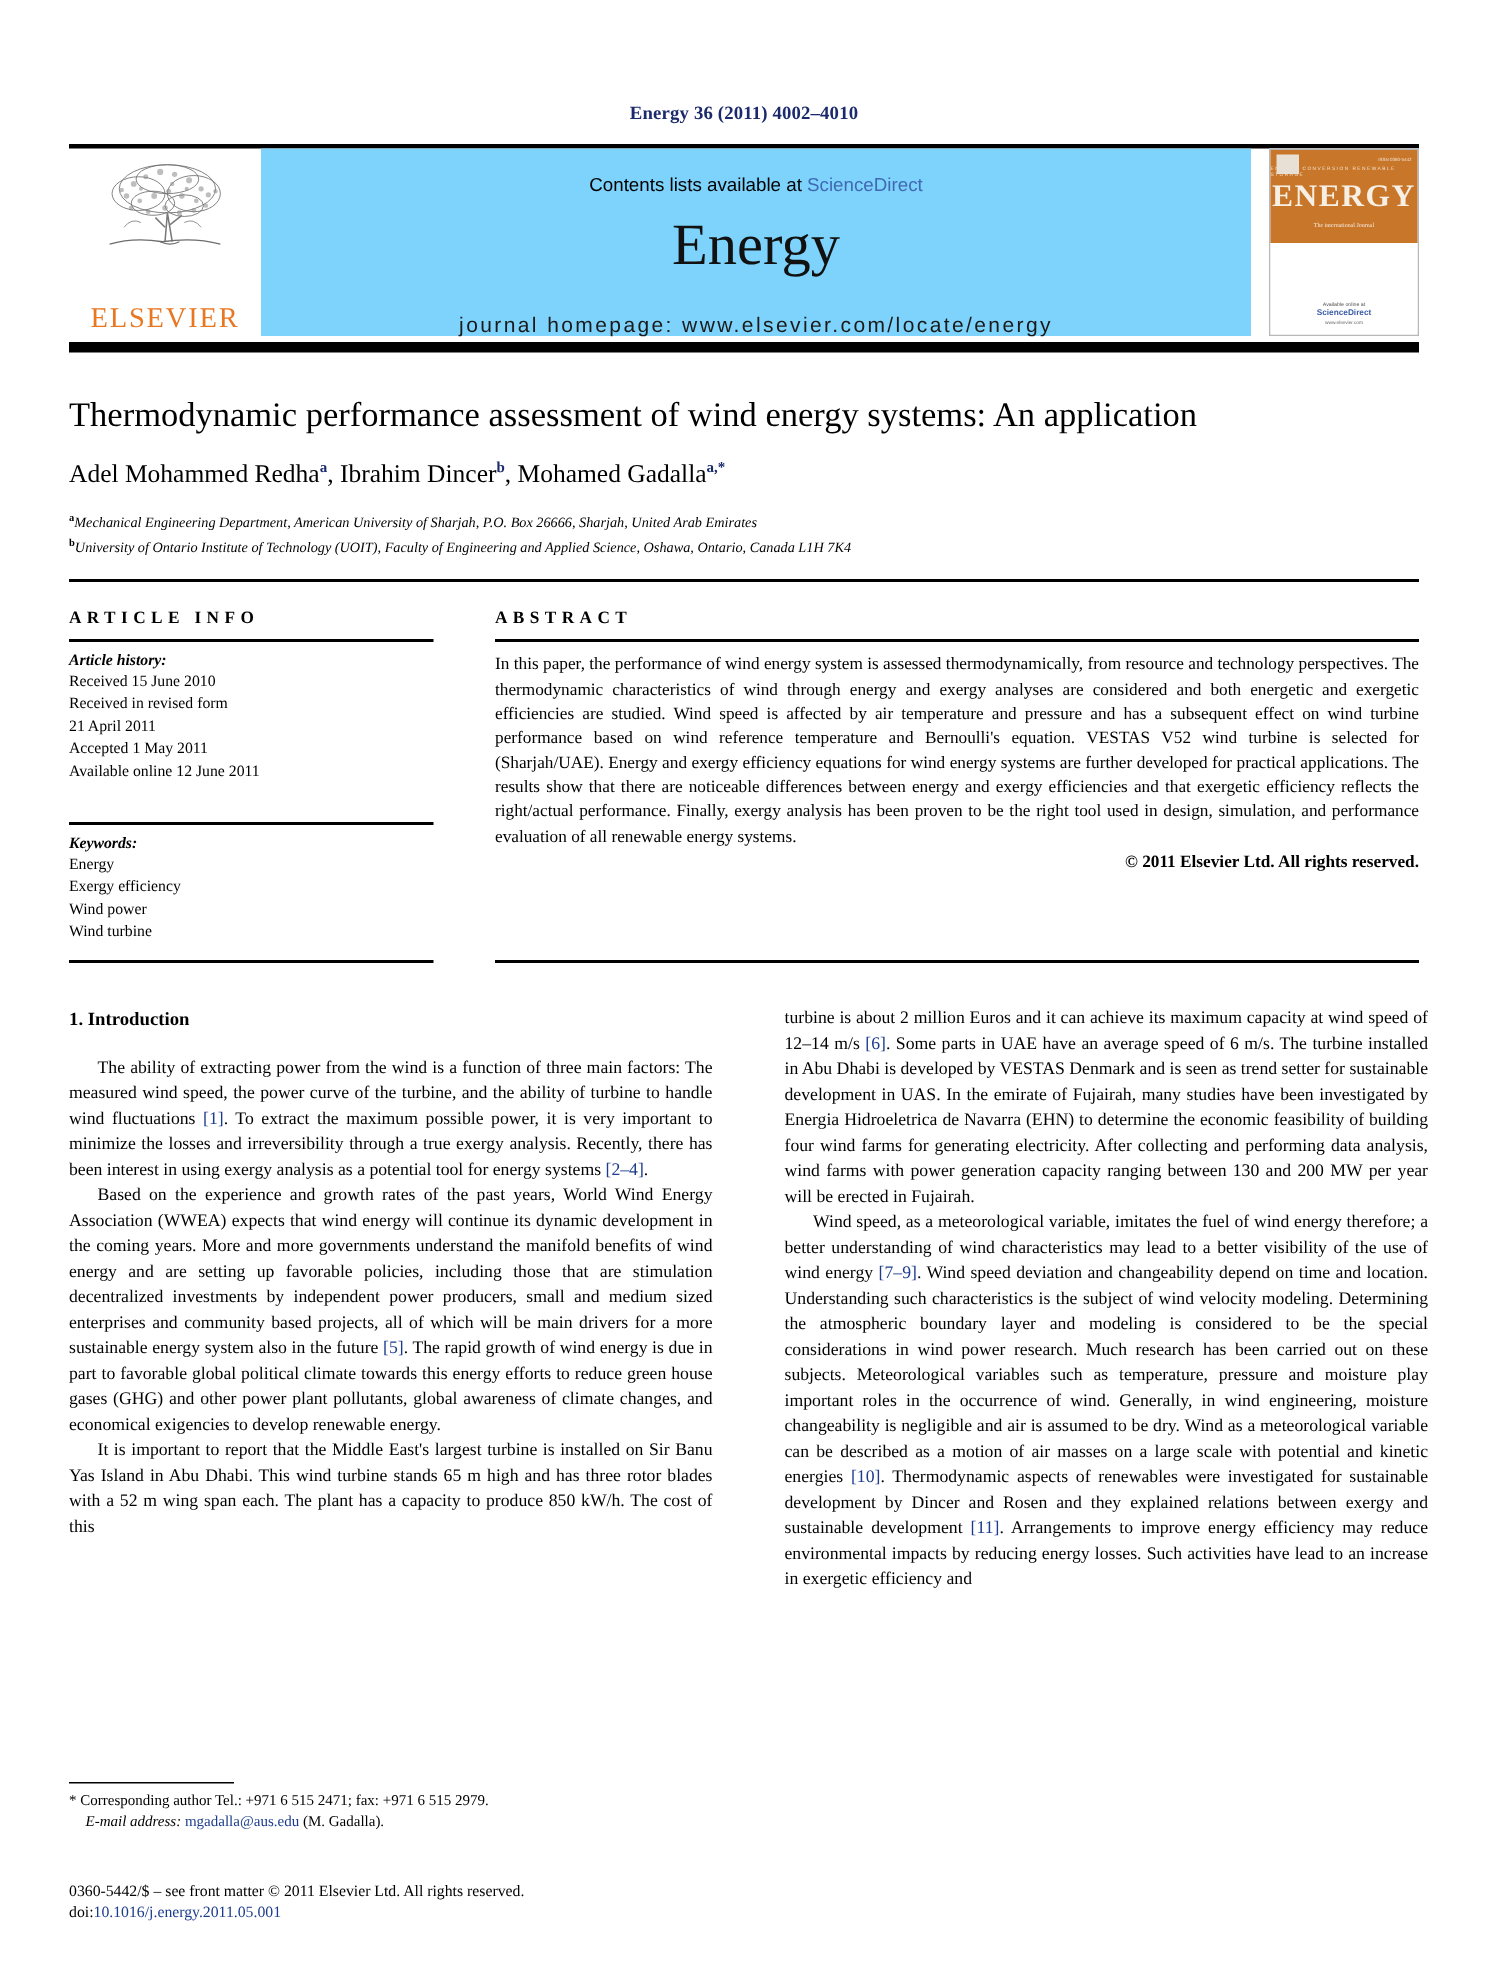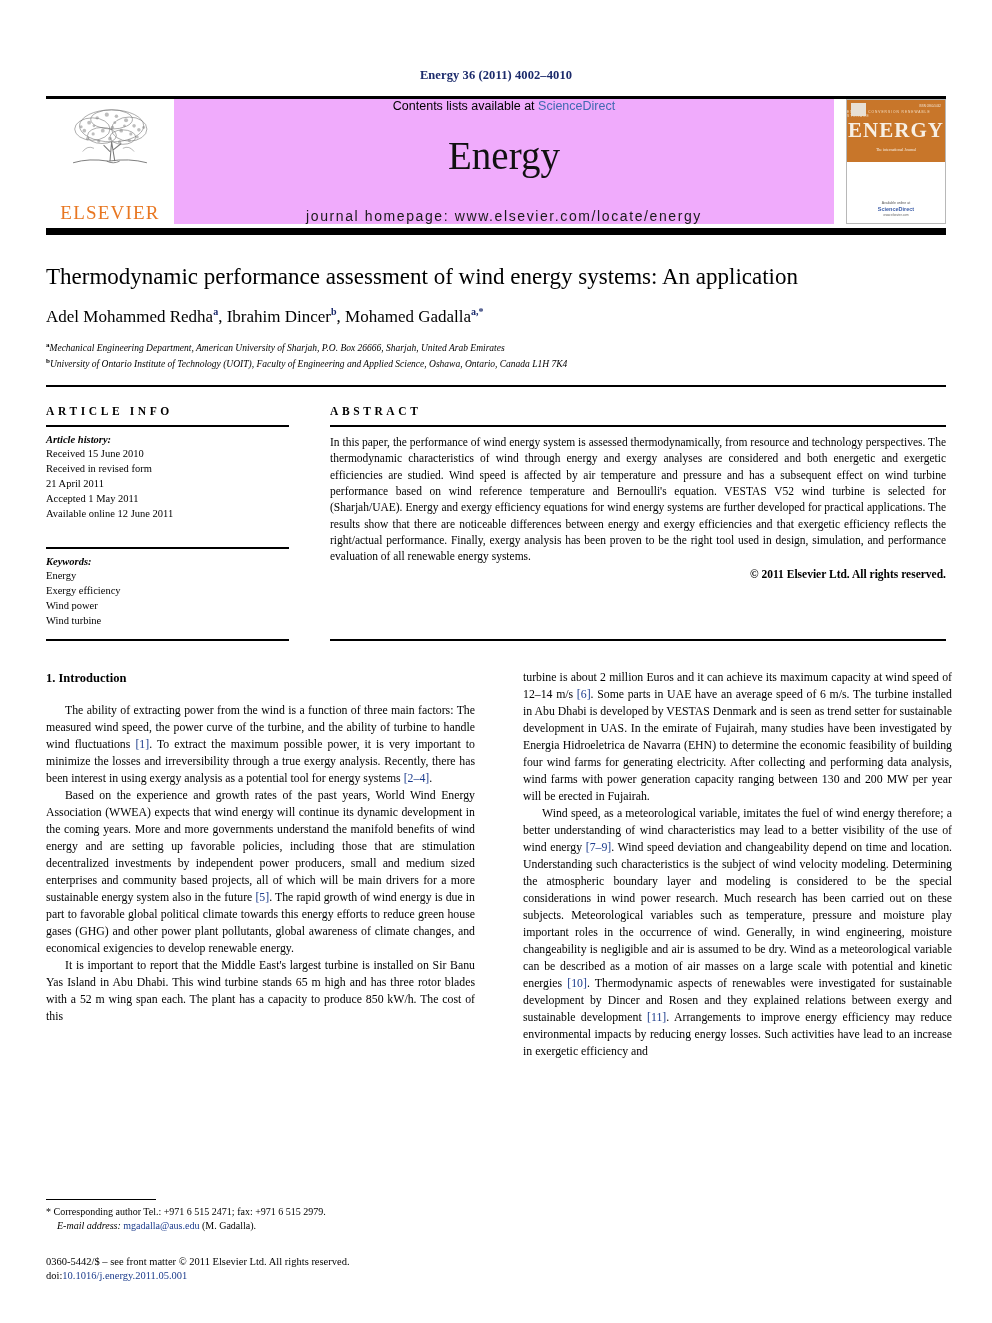--- a/index.html
+++ b/index.html
@@ -59,25 +59,26 @@
   .tree-svg { display:block; }
   .elsevier-word {
     font-family: "Liberation Serif", serif;
     font-size: 19px;
     letter-spacing: 1.2px;
     color: #e87722;
     margin-top: 1px;
   }
   .masthead-center {
     flex: 1 1 auto;
-    background: #f0abfc;
+    background: #7dd3fc;
     display: flex;
     flex-direction: column;
     align-items: center;
-    justify-content: space-between;
+    justify-content: flex-end;
+    padding-top: 10px;
     box-sizing: border-box;
   }
   .contents-line {
     font-family: "Liberation Sans", sans-serif;
     font-size: 12.5px;
     color: #000;
   }
   .contents-line .sd {
     color: #4169b2;
   }
@@ -321,21 +322,21 @@
     width: 110px;
     margin-bottom: 5px;
   }
   .footnote-line {
     font-size: 10px;
     line-height: 1.45;
   }
   .footnote-indent { padding-left: 11px; }
   .footnote-line em { font-style: italic; }
   .issn-block {
-    margin-top: 21px;
+    margin-top: 32px;
     font-size: 10.5px;
     line-height: 1.4;
   }
 </style>
 </head>
 <body>
 
 <div class="page">
 
   <div class="running-head">Energy 36 (2011) 4002–4010</div>

